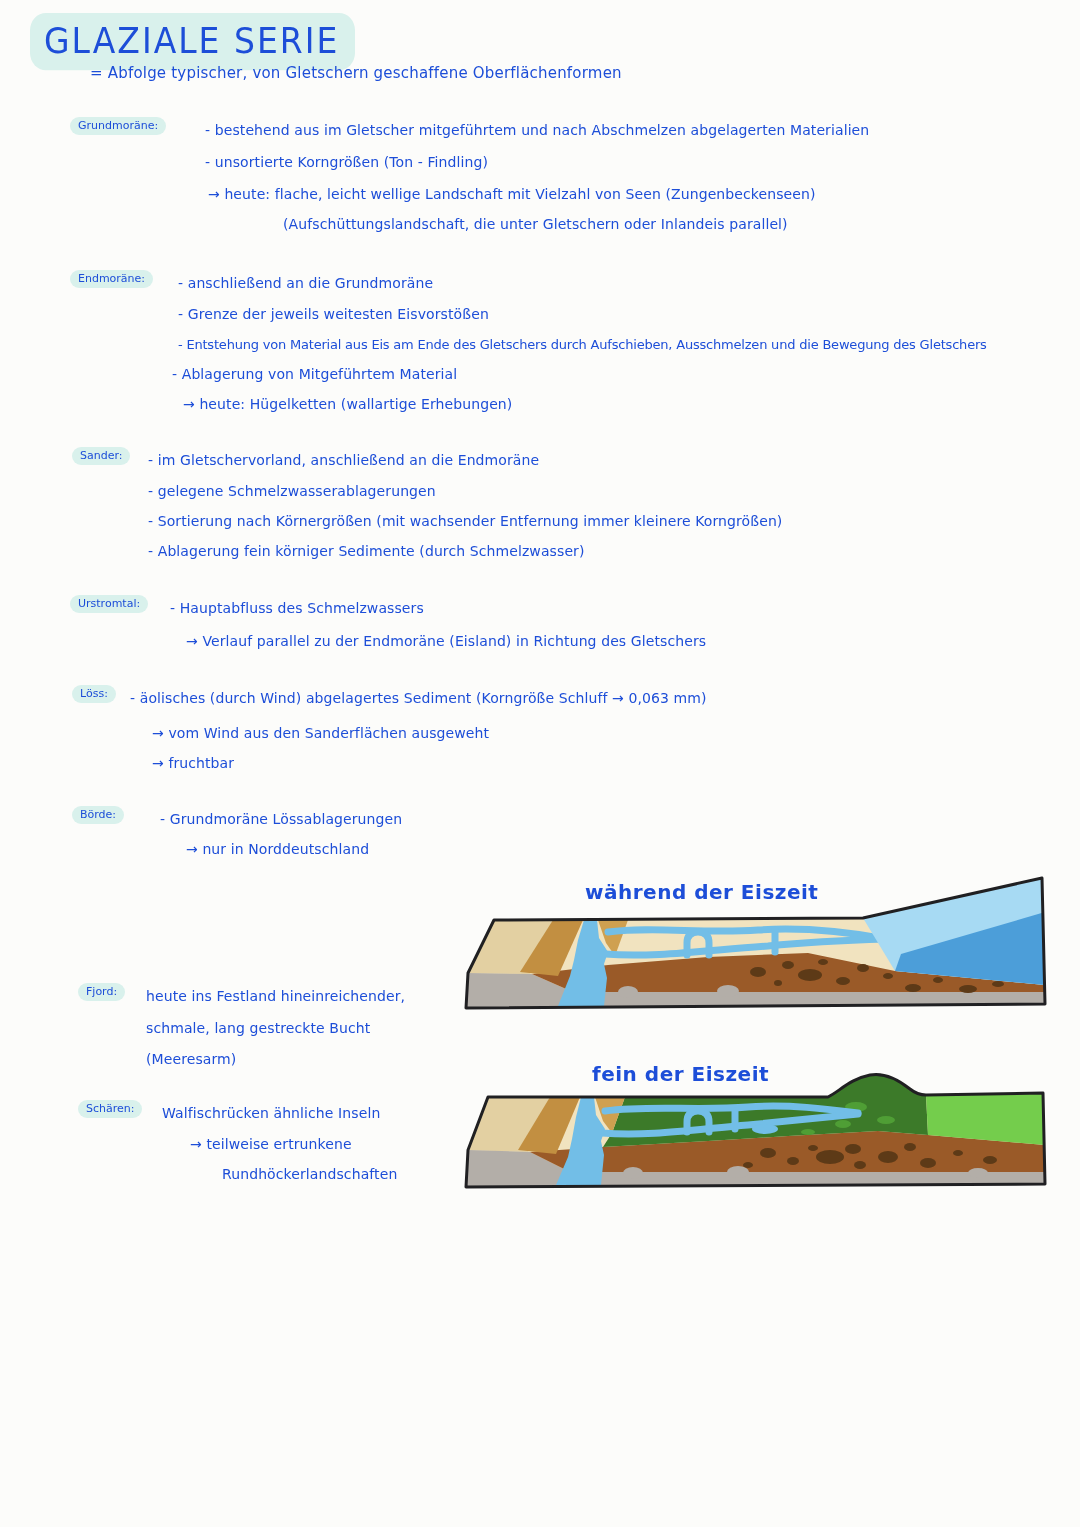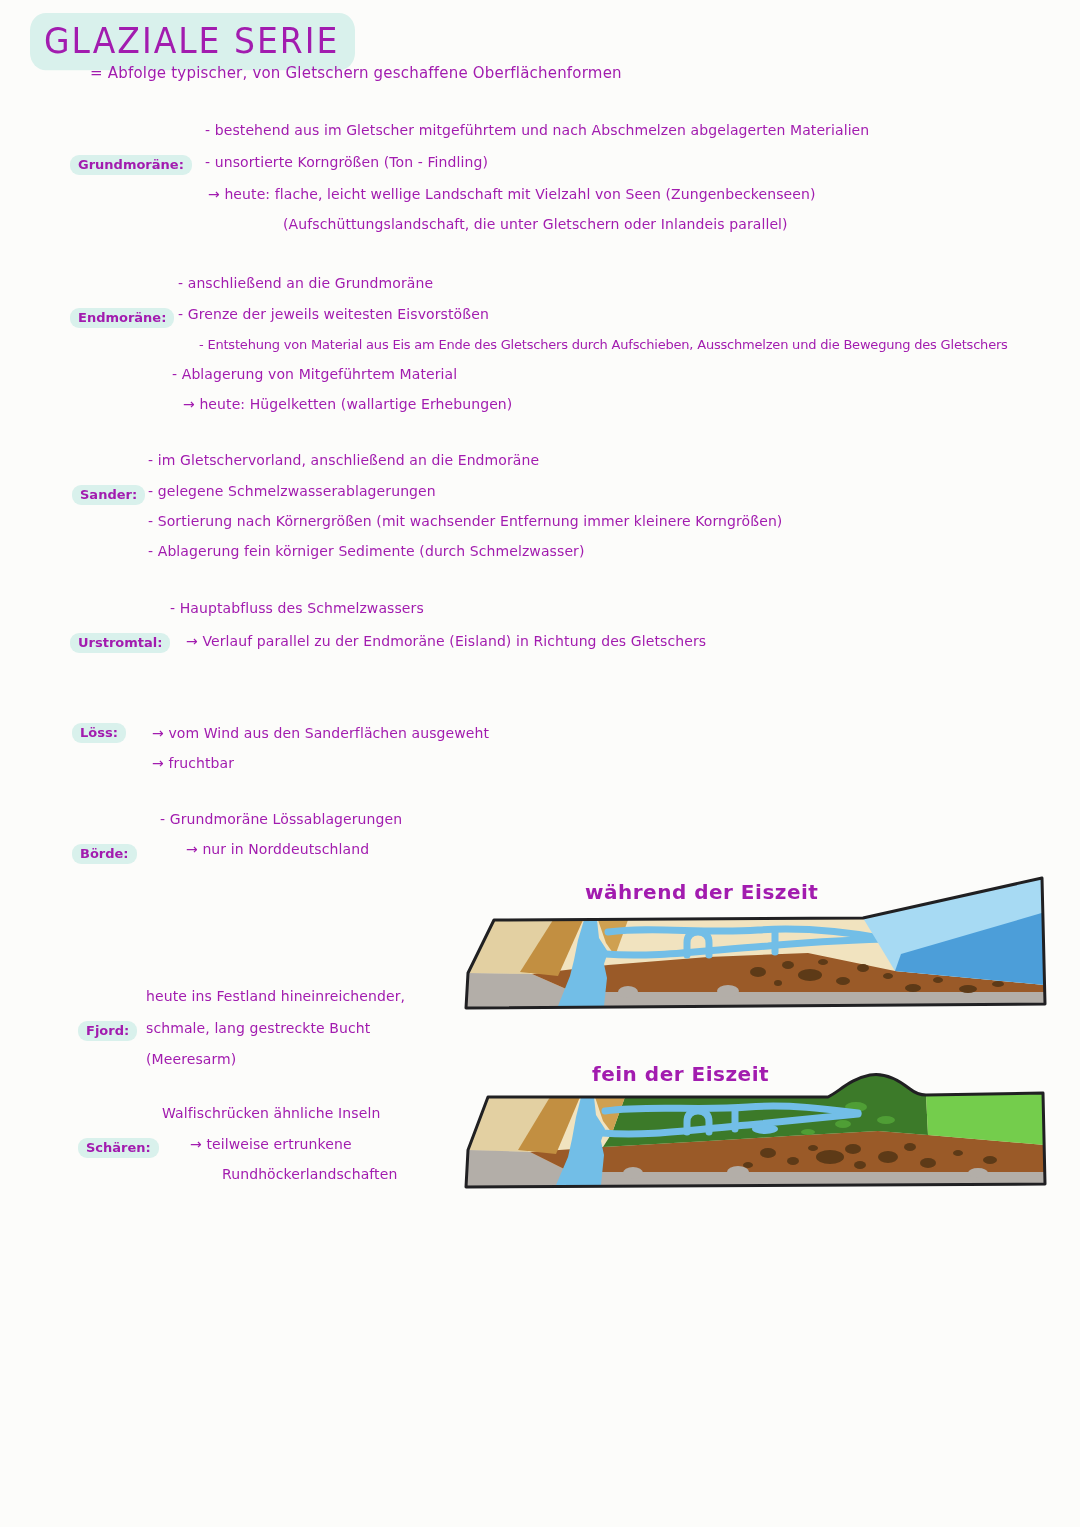--- a/index.html
+++ b/index.html
@@ -1,34 +1,34 @@
 <!DOCTYPE html>
 <html><head>
 <meta charset="utf-8">
 <style>
   html,body{margin:0;padding:0;}
   body{background:#e9e9e9;font-family:"DejaVu Sans",sans-serif;}
   .page{
     position:relative;width:1080px;height:1527px;margin:0 auto;
-    background:#fcfcfa;overflow:hidden;color:#a21caf;
+    background:#fcfcfa;overflow:hidden;color:#1d4ed8;
   }
   .abs{position:absolute;white-space:nowrap;}
   .hl{
     background:#d9f1ec;border-radius:9px;padding:2px 8px 3px 8px;
     display:inline-block;
   }
   .title{
     font-size:33px;letter-spacing:2px;font-weight:500;
     border-radius:16px;padding:6px 16px 8px 14px;
     transform:scaleY(1.08);transform-origin:top left;
   }
   .subtitle{font-size:15px;letter-spacing:.2px;}
-  .label{font-size:13px;font-weight:700;margin-top:38px;}
+  .label{font-size:11px;font-weight:400;}
   .line{font-size:14px;letter-spacing:.1px;}
-  .line.xs{font-size:13px;letter-spacing:-0.2px;margin-left:21px;}
+  .line.xs{font-size:13px;letter-spacing:-0.2px;}
   .dtitle{font-size:20px;font-weight:bold;letter-spacing:.5px;}
   svg{position:absolute;overflow:visible;}
 </style>
 </head>
 <body>
 
 <div class="page">
 
   <div class="abs" style="left:30px;top:13px">
     <span class="hl title">GLAZIALE SERIE</span>
@@ -52,20 +52,21 @@
   <div class="abs line" style="left:148px;top:452px">- im Gletschervorland, anschließend an die Endmoräne</div>
   <div class="abs line" style="left:148px;top:483px">- gelegene Schmelzwasserablagerungen</div>
   <div class="abs line" style="left:148px;top:513px">- Sortierung nach Körnergrößen (mit wachsender Entfernung immer kleinere Korngrößen)</div>
   <div class="abs line" style="left:148px;top:543px">- Ablagerung fein körniger Sedimente (durch Schmelzwasser)</div>
 
   <div class="abs label" style="left:70px;top:595px"><span class="hl">Urstromtal:</span></div>
   <div class="abs line" style="left:170px;top:600px">- Hauptabfluss des Schmelzwassers</div>
   <div class="abs line" style="left:186px;top:633px">→ Verlauf parallel zu der Endmoräne (Eisland) in Richtung des Gletschers</div>
 
   <div class="abs label" style="left:72px;top:685px"><span class="hl">Löss:</span></div>
+  <div class="abs line" style="left:130px;top:690px">- äolisches (durch Wind) abgelagertes Sediment (Korngröße Schluff → 0,063 mm)</div>
   <div class="abs line" style="left:152px;top:725px">→ vom Wind aus den Sanderflächen ausgeweht</div>
   <div class="abs line" style="left:152px;top:755px">→ fruchtbar</div>
 
   <div class="abs label" style="left:72px;top:806px"><span class="hl">Börde:</span></div>
   <div class="abs line" style="left:160px;top:811px">- Grundmoräne Lössablagerungen</div>
   <div class="abs line" style="left:186px;top:841px">→ nur in Norddeutschland</div>
 
   <div class="abs label" style="left:78px;top:983px"><span class="hl">Fjord:</span></div>
   <div class="abs line" style="left:146px;top:988px">heute ins Festland hineinreichender,</div>
   <div class="abs line" style="left:146px;top:1020px">schmale, lang gestreckte Bucht</div>

